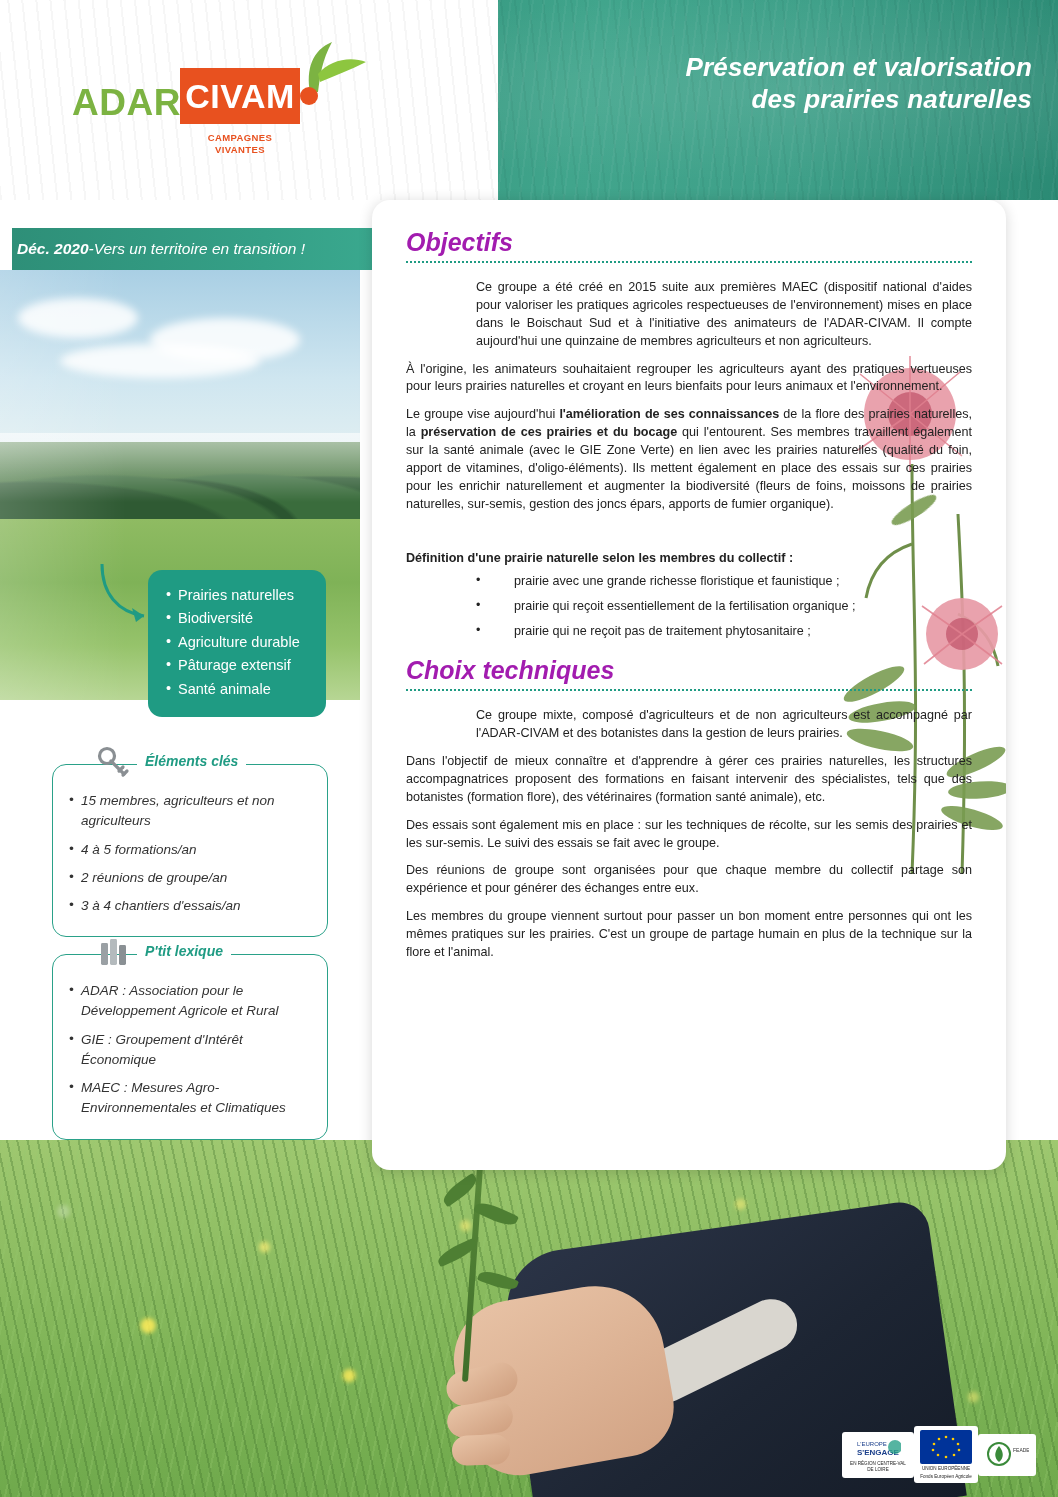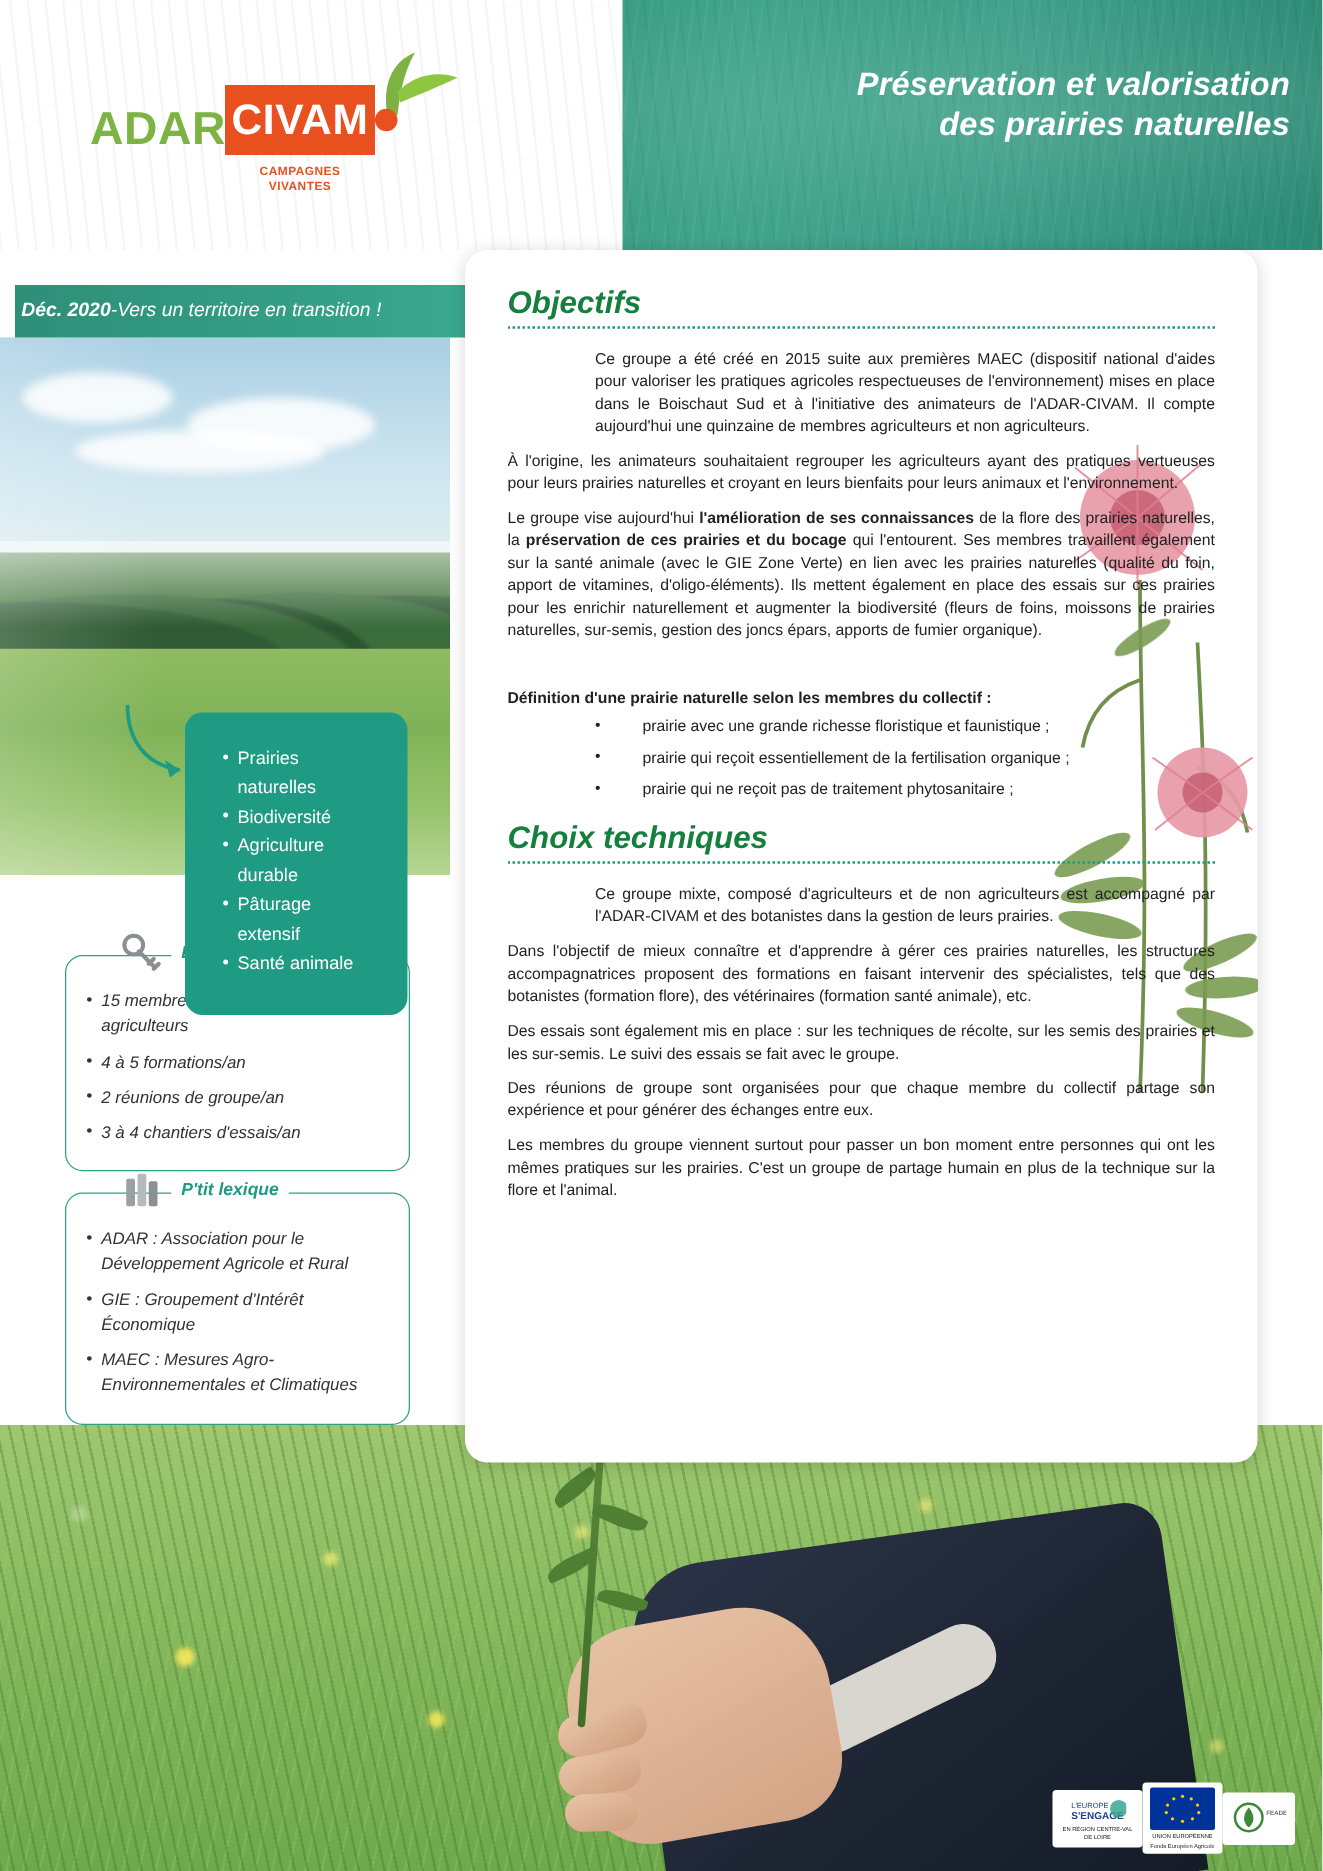--- a/index.html
+++ b/index.html
@@ -93,21 +93,21 @@
     background:linear-gradient(90deg,rgba(255,255,255,.18),rgba(255,255,255,0) 35%);}
 
   
   .keywords{
     position:absolute;left:148px;top:570px;width:178px;
     background:#1f9b83;color:#fff;border-radius:14px;padding:14px 16px 16px 18px;
     box-sizing:border-box;font-size:14.5px;line-height:1.62;z-index:6;
   }
   .keywords li{list-style:none;position:relative;padding-left:12px;}
   .keywords li:before{content:"•";position:absolute;left:0;top:-1px;}
-  .keywords ul{margin:12px;padding:0;}
+  .keywords ul{margin:0;padding:0;}
   .arrow{position:absolute;left:96px;top:560px;z-index:6;}
 
   
   .panel{
     position:absolute;left:52px;width:276px;
     border:1.4px solid #2aa189;border-radius:14px;background:#ffffff;
     box-sizing:border-box;
   }
   .panel .ptitle{
     position:absolute;left:84px;top:-12px;background:#ffffff;padding:0 8px;
@@ -127,21 +127,21 @@
 
   
   .card{
     position:absolute;left:372px;top:200px;width:634px;height:970px;
     background:#fff;border-radius:18px;
     box-shadow:0 2px 14px rgba(0,0,0,.16);
     z-index:7;overflow:hidden;
   }
   .card-inner{position:absolute;inset:0;padding:28px 34px 10px 34px;box-sizing:border-box;}
   h2.section{
-    color:#15803d;font-size:25px;font-style:italic;font-weight:bold;margin:0 0 4px 0;
+    color:#a21caf;font-size:25px;font-style:italic;font-weight:bold;margin:0 0 4px 0;
   }
   .dotted{
     border-bottom:2px dotted #1f9b83;height:0;margin:0 0 16px 0;
   }
   .body-txt{
     font-size:12.6px;line-height:1.42;text-align:justify;color:#222;margin:0 0 10px 0;
   }
   .indent{margin-left:70px;}
   .bullets{margin:2px 0 0 70px;padding:0;list-style:none;}
   .bullets li{position:relative;padding-left:38px;font-size:12.6px;line-height:1.4;margin-bottom:7px;}

